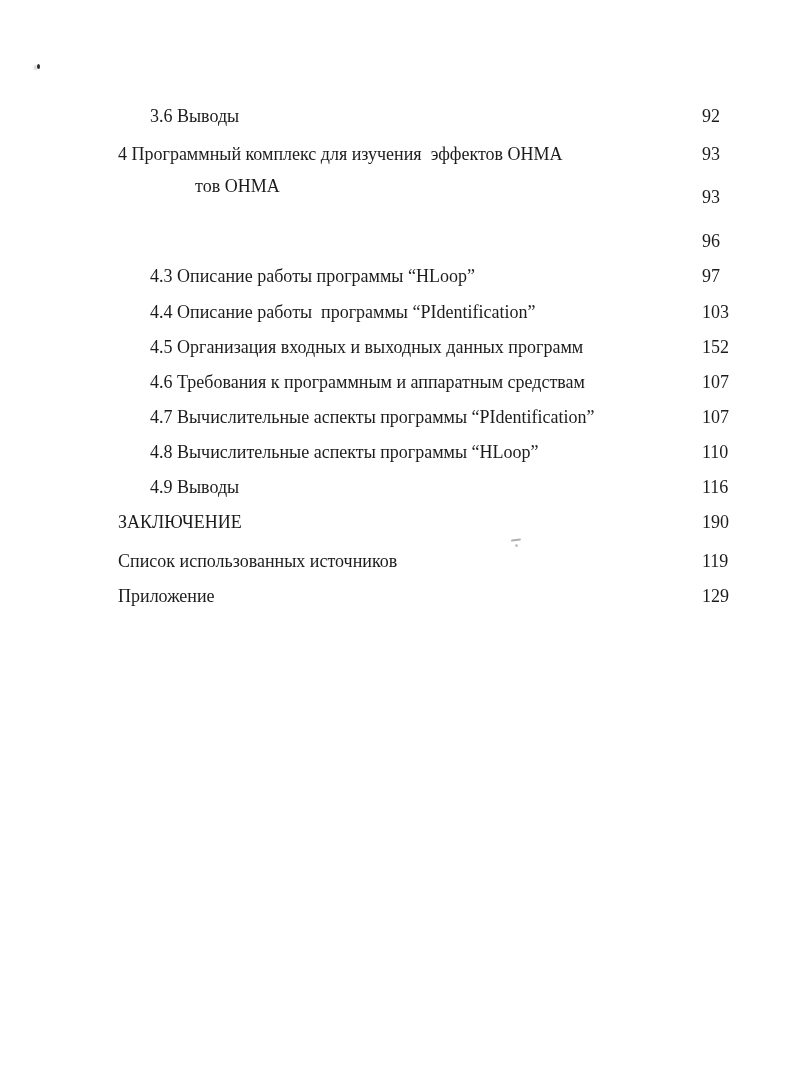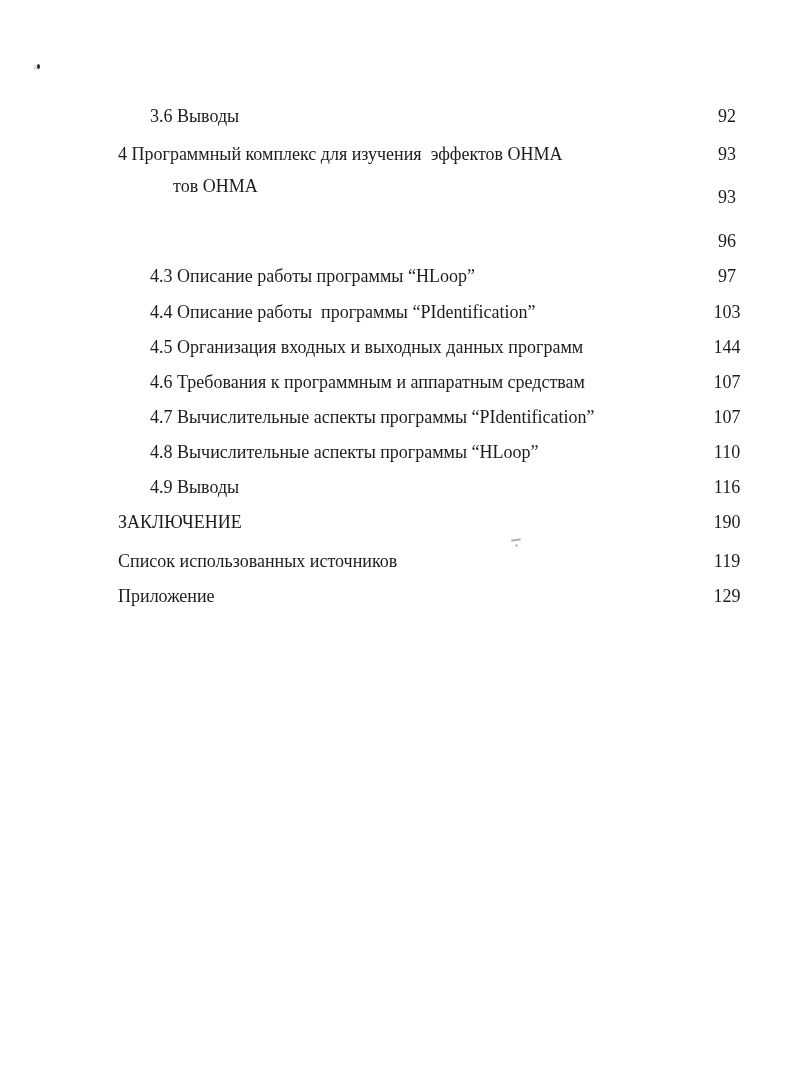--- a/index.html
+++ b/index.html
@@ -8,22 +8,22 @@
     width:795px; height:828px;
     background:#ffffff;
     color:#1c1c1c;
     font-family:Liberation Serif, serif;
     overflow:hidden;
   }
   .row { position:absolute; left:0; width:100%; font-size:18px; line-height:24px; }
   .row .t { position:absolute; top:0; white-space:pre; }
   .lvl0 .t { left:118px; }
   .lvl1 .t { left:150px; }
-  .t .cont { margin-left:23px; }
-  .pg { position:absolute; left:702px; top:0; width:50px; text-align:center; font-size:18px; }
+  .t .cont { margin-left:45px; }
+  .pg { position:absolute; left:702px; top:0; width:50px; text-align:left; font-size:18px; }
   .pg.mid { top:11px; }
   .footer-num {
     position:absolute; left:426px; top:1005px;
     font-size:15px; color:#8f8f8f;
   }
   .speck {
     position:absolute; left:37px; top:64px;
     width:3px; height:5px; background:#2b2b2b;
     border-radius:50%;
     box-shadow:-3px 1px 2px rgba(120,120,120,.35);
@@ -72,21 +72,21 @@
     <span class="pg">97</span>
   </div>
 
   <div class="row lvl1" style="top:300px">
     <span class="t">4.4 Описание работы  программы “PIdentification”</span>
     <span class="pg">103</span>
   </div>
 
   <div class="row lvl1" style="top:335px">
     <span class="t">4.5 Организация входных и выходных данных программ</span>
-    <span class="pg">144</span>
+    <span class="pg">152</span>
   </div>
 
   <div class="row lvl1" style="top:370px">
     <span class="t">4.6 Требования к программным и аппаратным средствам</span>
     <span class="pg">107</span>
   </div>
 
   <div class="row lvl1" style="top:405px">
     <span class="t">4.7 Вычислительные аспекты программы “PIdentification”</span>
     <span class="pg">107</span>

